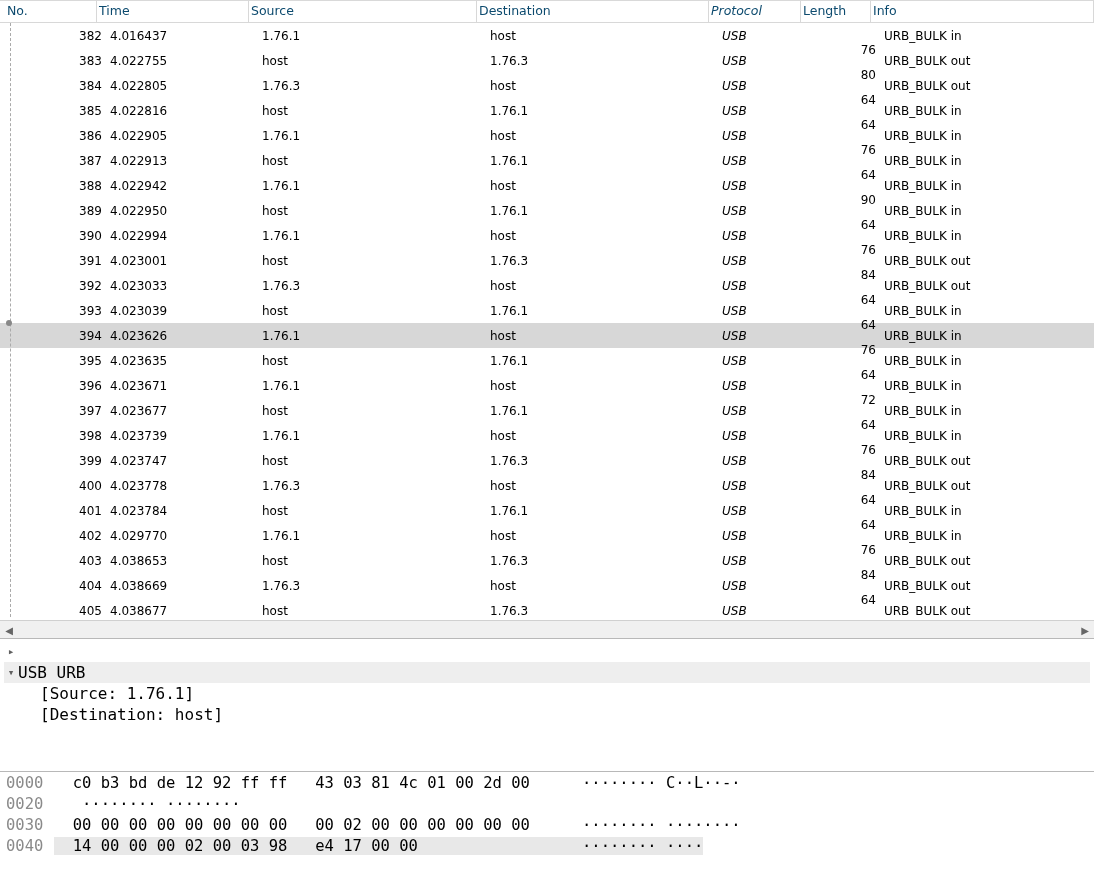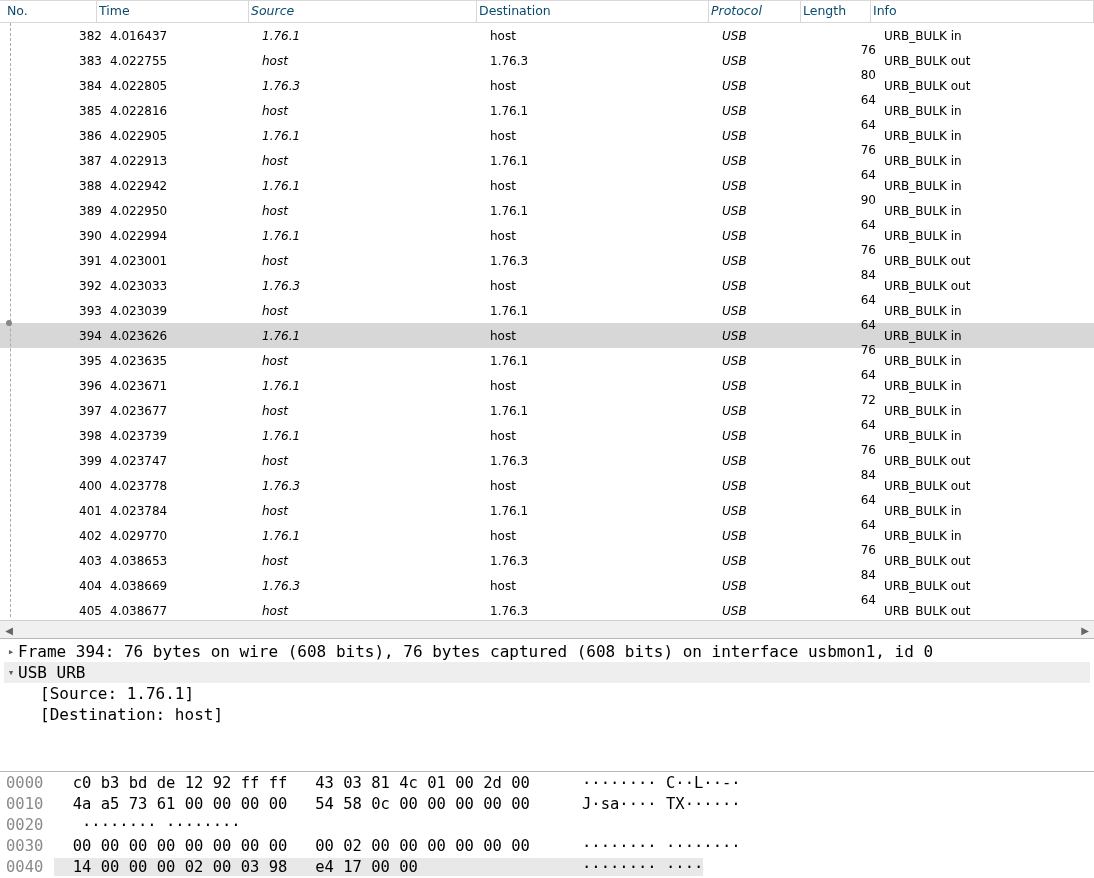--- a/index.html
+++ b/index.html
@@ -5,21 +5,21 @@
   * { box-sizing: border-box; margin: 0; padding: 0; }
   html, body { width: 1094px; height: 878px; font-family: "DejaVu Sans", "Liberation Sans", Arial, sans-serif; font-size: 14px; background: #fff; overflow: hidden; }
   .mono { font-family: "DejaVu Sans Mono", "Liberation Mono", Consolas, monospace; }
 
   
   .pane-list { width: 100%; height: 638px; border-top: 1px solid #d9d9d9; position: relative; background: #fff; overflow: hidden; }
   .list-header { display: flex; height: 22px; background: #fff; border-bottom: 1px solid #d8d8d8; font-size: 12.5px; color: #0c4a6e; padding-left: 5px; }
   .list-header .col { padding: 2px 4px 0 2px; border-right: 1px solid #d8d8d8; white-space: nowrap; overflow: hidden; }
   .c-no     { width: 92px; text-align: left; }
   .c-time   { width: 152px; }
-  .c-src    { width: 228px; font-style: italic; }
+  .c-src    { width: 228px; }
   .c-dst    { width: 232px; }
   .c-proto  { width: 92px; font-style: italic; }
   .c-len    { width: 70px; text-align: left; }
   .c-info   { flex: 1; }
 
   .list-body { height: 594px; overflow: hidden; position: relative; }
   .row { display: flex; height: 25px; padding-left: 16px; font-size: 12px; align-items: center; cursor: default; }
   .row.sel { background: #d7d7d7; }
   .row .cell { padding: 0 4px 0 2px; white-space: nowrap; overflow: hidden; }
   .row .c-no { text-align: right; padding-right: 6px; }
@@ -290,33 +290,31 @@
 
   <div class="hscroll">
     <div class="btn l">◀</div>
     <div class="btn r">▶</div>
   </div>
 </div>
 
 <div class="pane-det mono">
   <div class="ln">
     <span class="twist">▸</span>
-    <span>Frame 394: 76 bytes on wire (608 bits), 76 bytes captured (608 bits) on interface usbmon1, id 0</span>
   </div>
   <div class="ln sel">
     <span class="twist">▾</span>
     <span>USB URB</span>
   </div>
   <div class="ln indent">
     <span>[Source: 1.76.1]</span>
   </div>
   <div class="ln indent">
     <span>[Destination: host]</span>
   </div>
 </div>
 
 <div class="pane-hex mono" id="hex-pane">
     <div class="hex-row"><span class="hex-off">0000</span><span class="hex-b ">  c0 b3 bd de 12 92 ff ff   43 03 81 4c 01 00 2d 00</span><span class="hex-a ">   ········ C··L··-·</span></div>
-    <div class="hex-row"><span class="hex-off">0010</span><span class="hex-b ">  4a a5 73 61 00 00 00 00   54 58 0c 00 00 00 00 00</span><span class="hex-a ">   J·sa···· TX······</span></div>
     <div class="hex-row"><span class="hex-off">0020</span><span class="hex-a ">   ········ ········</span></div>
     <div class="hex-row"><span class="hex-off">0030</span><span class="hex-b ">  00 00 00 00 00 00 00 00   00 02 00 00 00 00 00 00</span><span class="hex-a ">   ········ ········</span></div>
     <div class="hex-row"><span class="hex-off">0040</span><span class="hex-b hl">  14 00 00 00 02 00 03 98   e4 17 00 00</span><span class="hex-a hl">   ········ ····</span></div>
   </div>
 
 </body></html>

